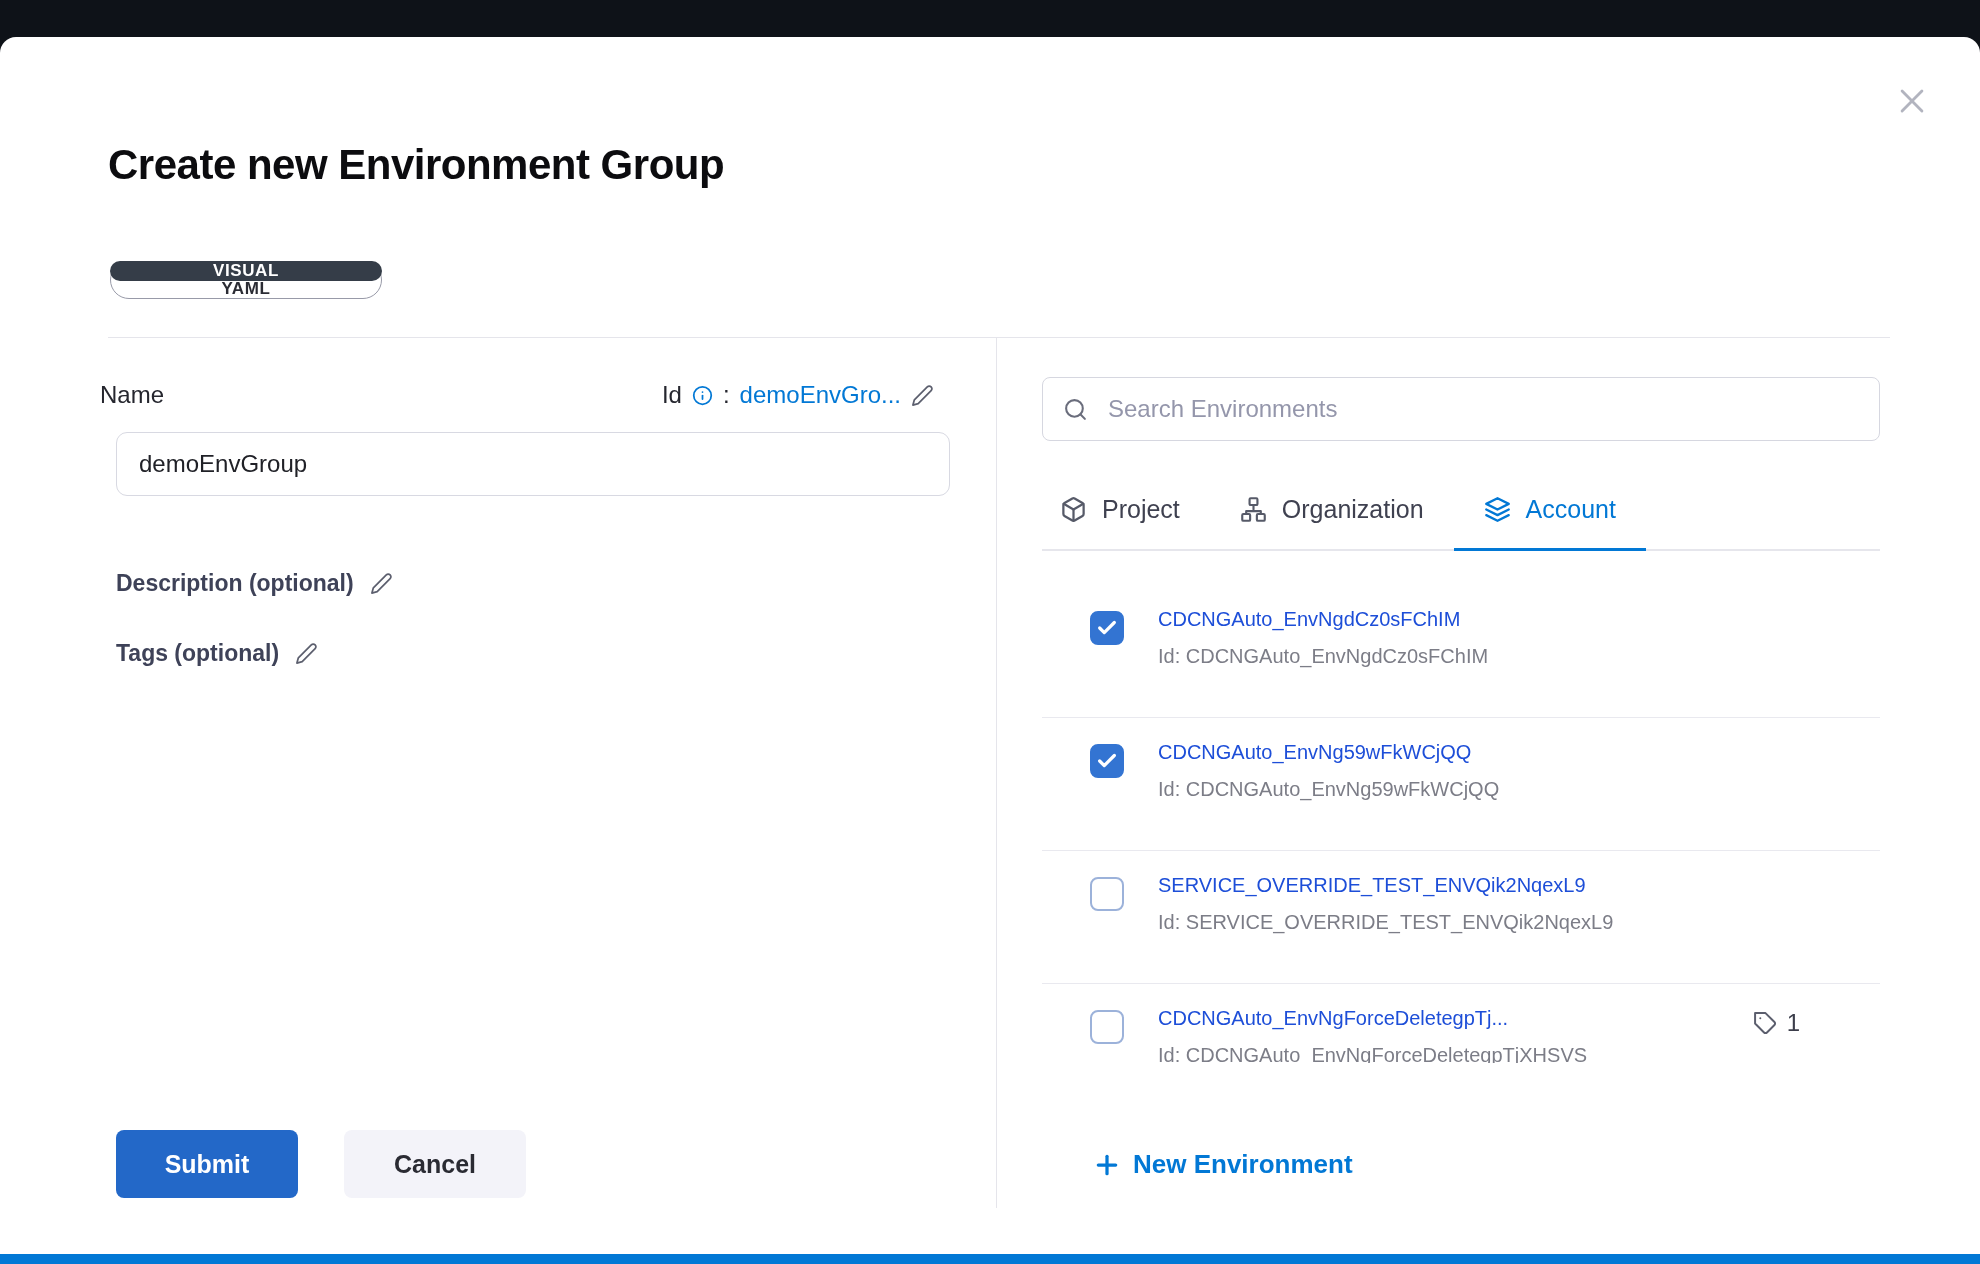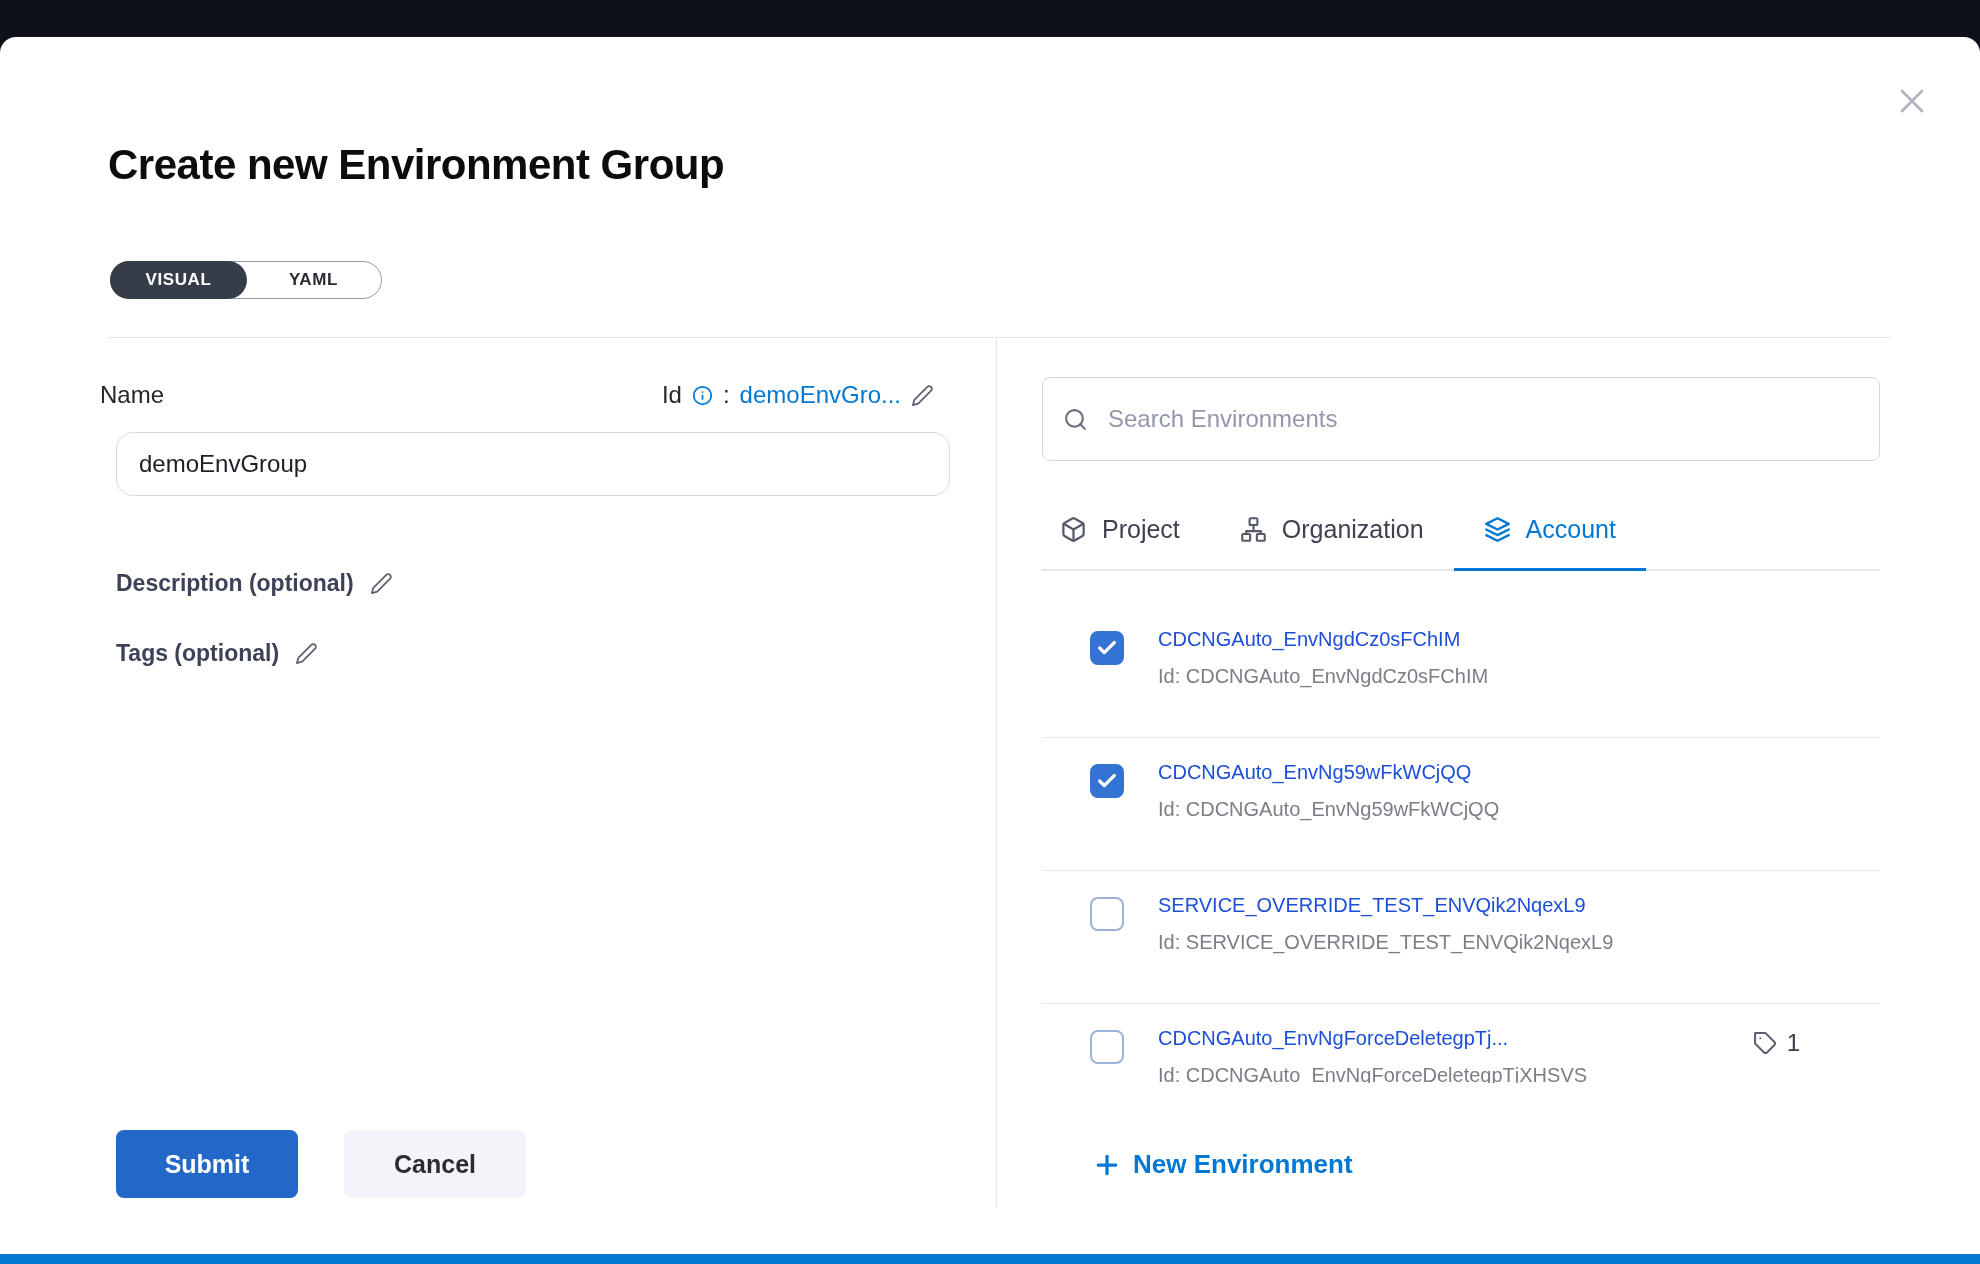--- a/index.html
+++ b/index.html
@@ -27,21 +27,21 @@
   
   .title {
     position:absolute; left:108px; top:104px; margin:0;
     font-size:42px; font-weight:700; color:#0c0c0f; letter-spacing:-0.5px;
   }
   
   .toggle-pill {
     position:absolute; left:110px; top:224px;
     width:272px; height:38px;
     border:1px solid #989aa8; border-radius:19px;
-    display:flex; background:#fff;
+    display:flex; background:#fff;flex-direction:column;
   }
   .toggle-seg {
     flex:1; display:flex; align-items:center; justify-content:center;
     font-size:17px; font-weight:700; letter-spacing:0.6px; color:#2b2c34;
     border-radius:19px; cursor:pointer; margin:-1px;
   }
   .toggle-seg.active { background:var(--toggle-dark,#353d48); color:#ffffff; }
   
   .hdivider { position:absolute; left:108px; top:300px; width:1782px; height:1px; background:#e5e5eb; }
   .vdivider { position:absolute; left:996px; top:301px; width:1px; height:870px; background:#e5e5eb; }
@@ -49,42 +49,42 @@
   .name-row {
     position:absolute; left:100px; top:344px; width:834px;
     display:flex; align-items:center; justify-content:space-between;
     font-size:24px; color:#25262e;
   }
   .id-group { display:flex; align-items:center; gap:10px; }
   .id-link { color:var(--accent,#0278d5); cursor:pointer; }
   .pencil { color:#5c5f6e; cursor:pointer; display:inline-flex; }
   .name-input {
     position:absolute; left:116px; top:395px; width:834px; height:64px;
-    border:1px solid #d8d9e2; border-radius:17px; padding:0 22px;
+    border:1px solid #d8d9e2; border-radius:11px; padding:0 22px;
     font-size:24px; color:#202127; font-family:"Liberation Sans", sans-serif;
     outline:none;
   }
   .opt-row {
     position:absolute; left:116px; display:flex; align-items:center; gap:16px;
     font-size:23px; font-weight:700; color:#3e4258;
   }
   .opt-row.description { top:533px; }
   .opt-row.tags { top:603px; }
   .actions { position:absolute; left:116px; top:1093px; display:flex; gap:46px; }
   .btn {
     height:68px; border:none; border-radius:8px; font-size:25px; font-weight:700;
     font-family:"Liberation Sans", sans-serif; cursor:pointer; padding:0 40px; min-width:182px;
   }
   .btn.submit { background:var(--submit-blue,#2368c8); color:#ffffff; }
   .btn.cancel { background:#f3f3f9; color:#2a2b33; font-weight:600; }
   
   .right-col { position:absolute; left:1042px; top:340px; width:838px; }
   .search-box {
     display:flex; align-items:center; gap:18px;
-    width:838px; height:84px; border:1px solid #d6d7e0; border-radius:8px;
+    width:838px; height:64px; border:1px solid #d6d7e0; border-radius:8px;
     padding:0 20px; background:#fff;
   }
   .search-box svg { color:#6a6d7c; flex:none; }
   .search-input {
     flex:1; border:none; outline:none; font-size:24px; color:#202127;
     font-family:"Liberation Sans", sans-serif; background:transparent;
   }
   .search-input::placeholder { color:#9496ab; }
   .tabs { display:flex; margin-top:30px; border-bottom:2px solid #e6e6ec; height:80px; }
   .tab {

